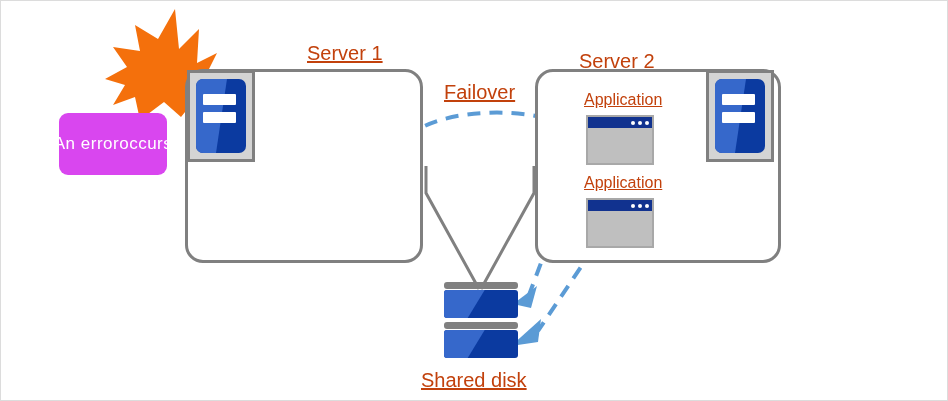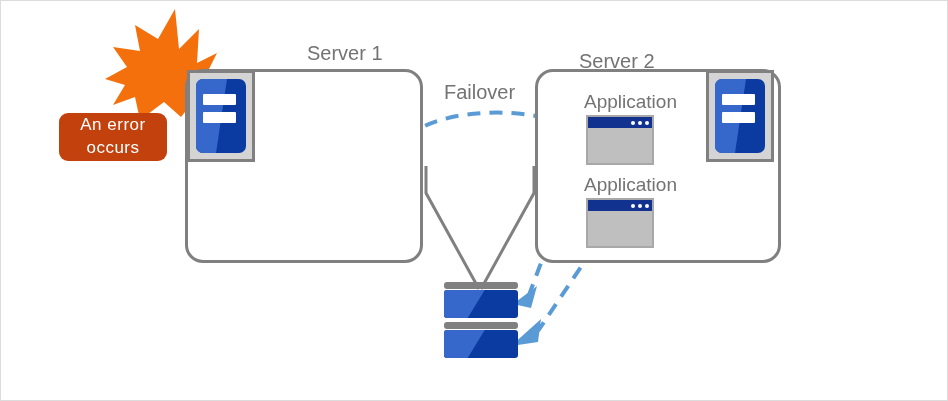--- a/index.html
+++ b/index.html
@@ -25,41 +25,42 @@
     position: absolute;
     left: 0; top: 0;
     width: 948px;
     height: 401px;
     pointer-events: none;
   }
 
   
   .label {
     position: absolute;
-    color: #737373;
+    color: #c2410c;
     font-size: 20px;
     line-height: 1;
     white-space: nowrap;
+    text-decoration: underline;
   }
   #server1-title { left: 306px; top: 42px; }
   #server2-title { left: 578px; top: 42px; margin-top: 8px; }
   #failover-label { left: 443px; top: 81px; text-align: right; }
   #shared-disk-label { left: 420px; top: 369px; }
-  .app-label { font-size: 19px; }
+  .app-label { font-size: 16px; }
   #app1-label { left: 583px; top: 91px; }
   #app2-label { left: 583px; top: 174px; }
 
   
   #error-callout {
     left: 58px; top: 112px;
-    width: 108px; height: 48px;
-    background: #c2410c;
+    width: 108px; height: 62px;
+    background: #d946ef;
     border-radius: 9px;
     display: flex;
-    flex-direction: column;
+    flex-direction: row;
     align-items: center;
     justify-content: center;
   }
   #error-callout span {
     color: #ffffff;
     font-size: 17px;
     line-height: 1.35;
     letter-spacing: 0.5px;
     text-align: center;
     white-space: nowrap;
@@ -236,14 +237,15 @@
     <div class="disk-unit">
       <div class="disk-cap"></div>
       <div class="disk-body"></div>
     </div>
     <div class="disk-gap"></div>
     <div class="disk-unit">
       <div class="disk-cap"></div>
       <div class="disk-body"></div>
     </div>
   </div>
+  <div class="label" id="shared-disk-label">Shared disk</div>
 
 </div>
 
 </body></html>

